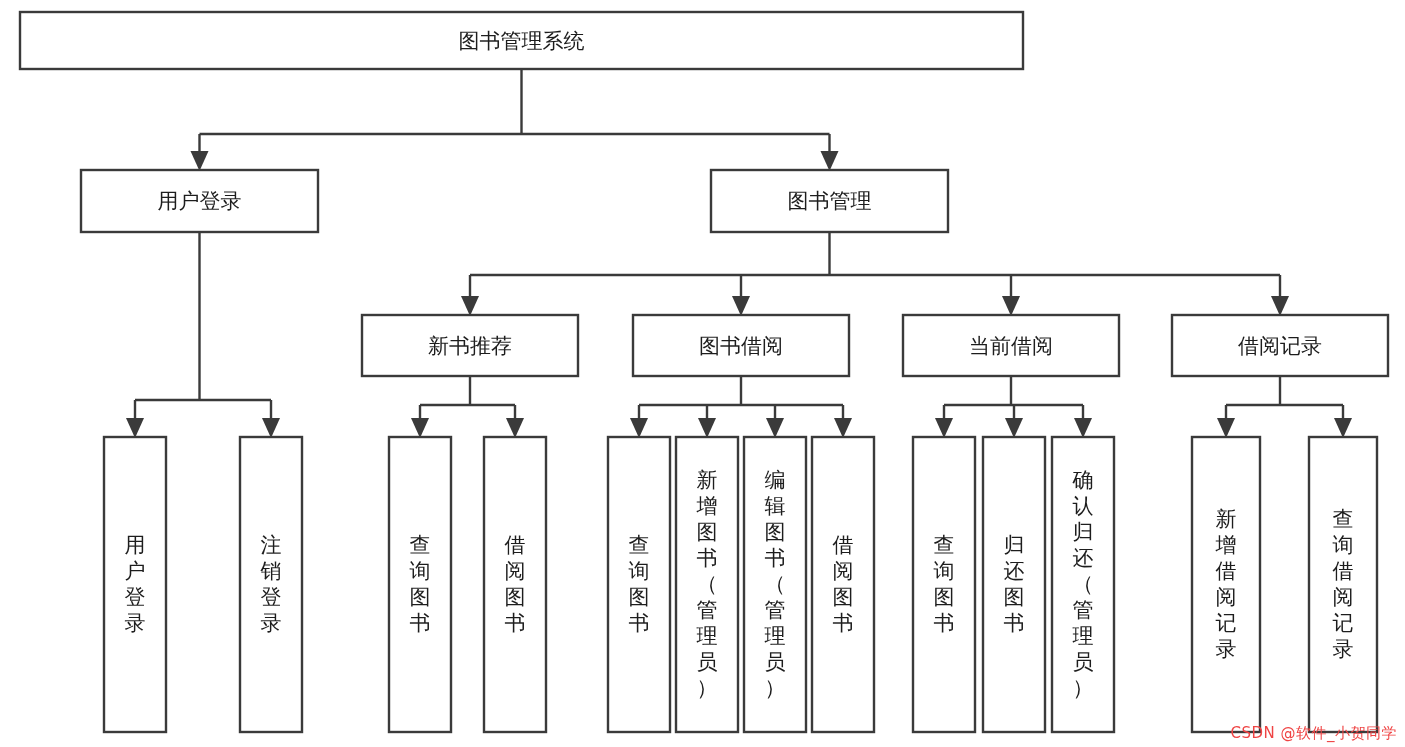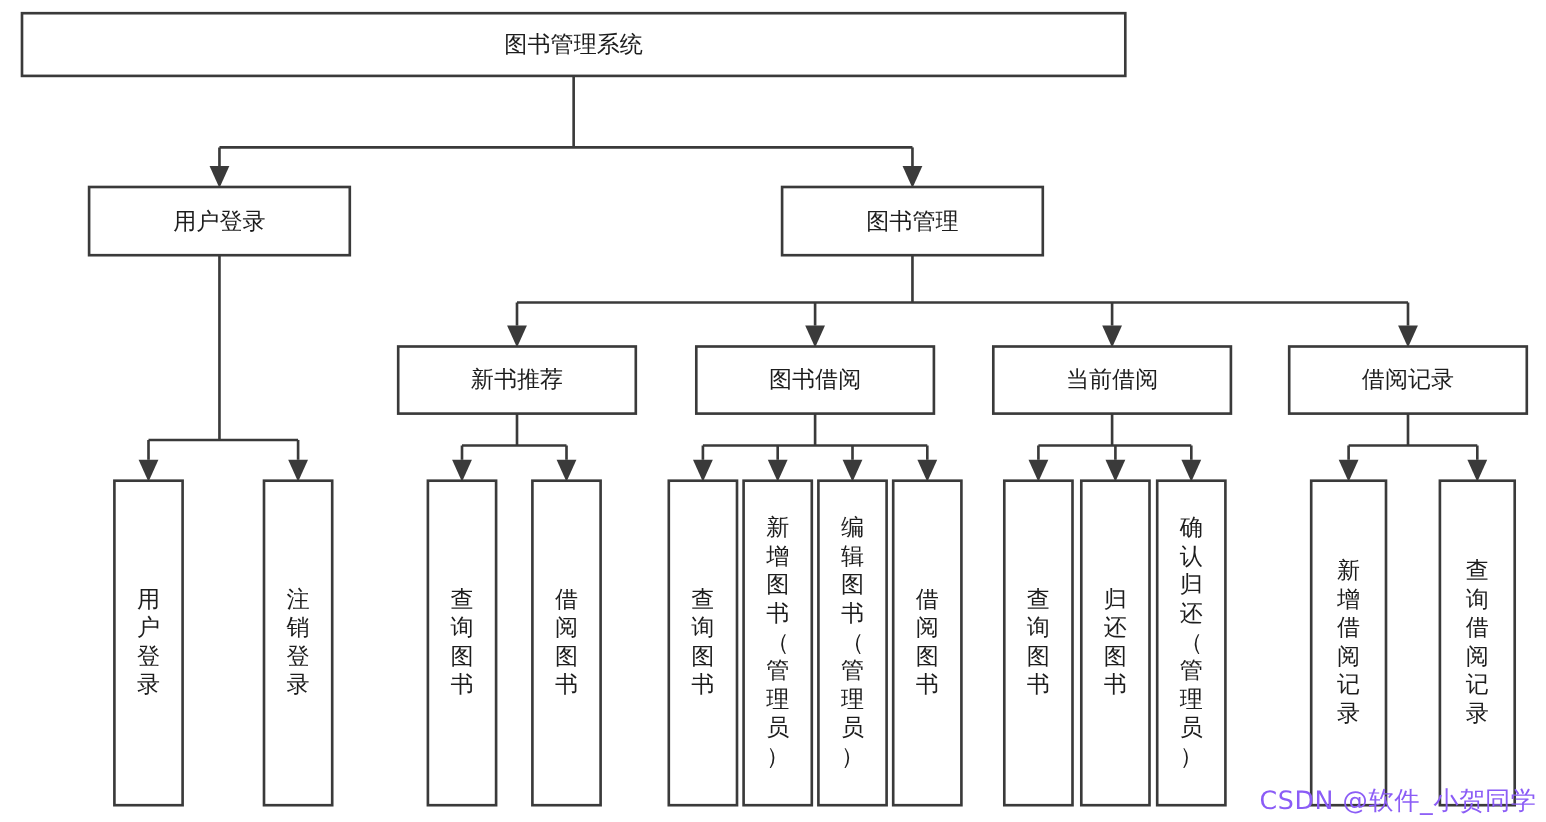--- a/index.html
+++ b/index.html
@@ -53,22 +53,22 @@
   .node-label-v {
     font-family: "DejaVu Sans", "Liberation Sans", sans-serif;
     font-size: 21px;
     fill: #1d1d1d;
   }
   .watermark-text {
     position: absolute;
     right: 8px;
     bottom: 4px;
     font-family: "DejaVu Sans", "Liberation Sans", sans-serif;
-    font-size: 23px;
-    color: #8b5cf6;
+    font-size: 15px;
+    color: #ef4444;
     white-space: nowrap;
     letter-spacing: 0.5px;
     user-select: none;
   }
 </style>
 </head>
 <body>
 
 <div id="diagram-root">
   <svg class="diagram-canvas" id="diagram-svg" viewBox="0 0 1405 747" xmlns="http://www.w3.org/2000/svg">

